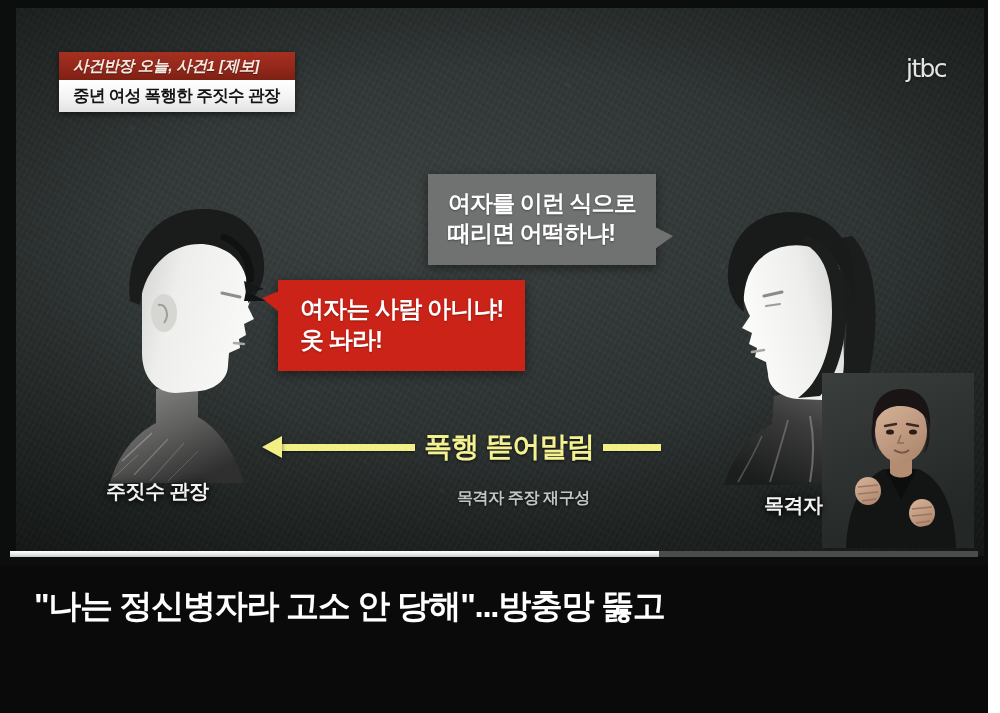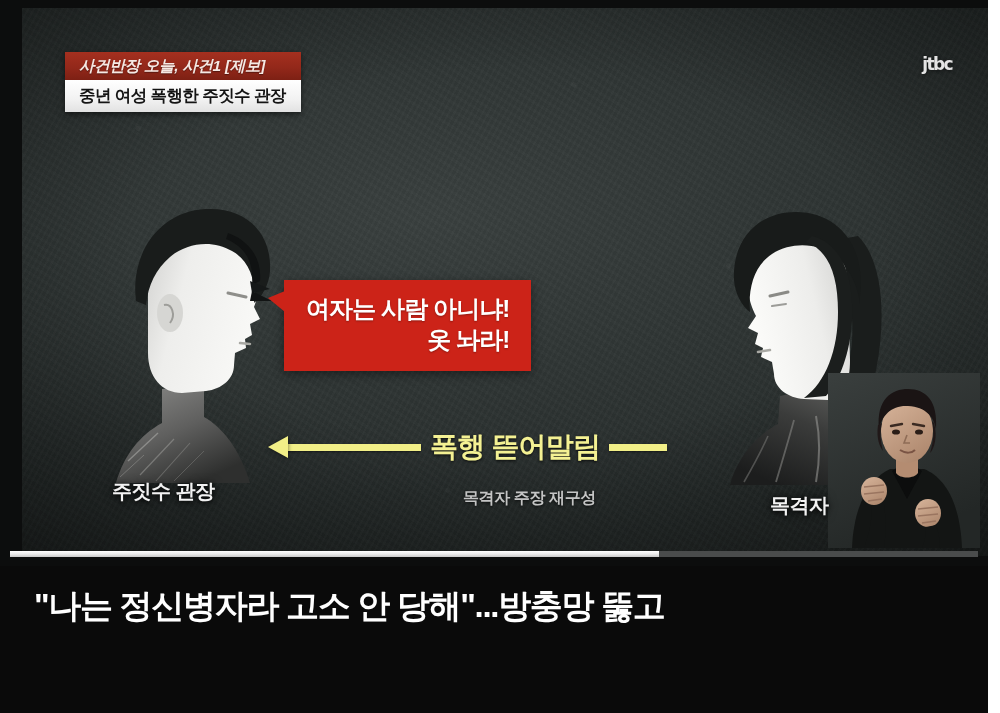--- a/index.html
+++ b/index.html
@@ -30,21 +30,21 @@
     top: 0;
     width: 988px;
     height: 566px;
     background: #0c0d0d;
     overflow: hidden;
   }
 
   
   #video-inner {
     position: absolute;
-    left: 22px;
+    left: 16px;
     top: 8px;
     width: 968px;
     height: 548px;
     overflow: hidden;
     background:
       radial-gradient(ellipse 120% 90% at 42% 38%, #3a403f 0%, #2c3231 45%, #212625 78%, #171b1a 100%);
   }
 
   
   #video-inner::before {
@@ -103,22 +103,22 @@
     white-space: nowrap;
   }
 
   
   #jtbc-logo {
     position: absolute;
     right: 38px;
     top: 46px;
     z-index: 24;
     color: #f3f3f3;
-    font-size: 17px;
-    font-weight: bold;
+    font-size: 25px;
+    font-weight: normal;
     letter-spacing: -1.6px;
     font-family: "DejaVu Sans", sans-serif;
     text-shadow: 0 1px 4px rgba(0,0,0,.6);
     opacity: .93;
     text-align: right;
   }
 
   
   .figure {
     position: absolute;
@@ -206,21 +206,20 @@
     box-shadow: 0 3px 10px rgba(0,0,0,.45);
   }
   #bubble-red .bubble-line {
     color: #ffffff;
     font-size: 24px;
     font-weight: bold;
     letter-spacing: -0.9px;
     line-height: 1.3;
     white-space: nowrap;
     text-shadow: 0 1px 2px rgba(0,0,0,.3);
-    text-align: right;
   }
   
   #bubble-red .tail {
     position: absolute;
     left: -16px;
     top: 11px;
     width: 0; height: 0;
     border-top: 7px solid transparent;
     border-bottom: 14px solid transparent;
     border-right: 17px solid #cc2318;
@@ -483,20 +482,25 @@
         </svg>
       </div>
 
       <div id="banner">
         <div id="banner-top">사건반장 오늘, 사건1 [제보]</div>
         <div id="banner-bottom">중년 여성 폭행한 주짓수 관장</div>
       </div>
 
       <div id="jtbc-logo">jtbc</div>
 
+      <div id="bubble-gray">
+        <div class="bubble-line">여자를 이런 식으로</div>
+        <div class="bubble-line">때리면 어떡하냐!</div>
+        <div class="tail"></div>
+      </div>
 
       <div id="bubble-red">
         <div class="bubble-line">여자는 사람 아니냐!</div>
         <div class="bubble-line">옷 놔라!</div>
         <div class="tail"></div>
       </div>
 
       <div id="arrow-annotation">
         <div id="arrow-head"></div>
         <div class="arrow-shaft" id="arrow-shaft-left"></div>

